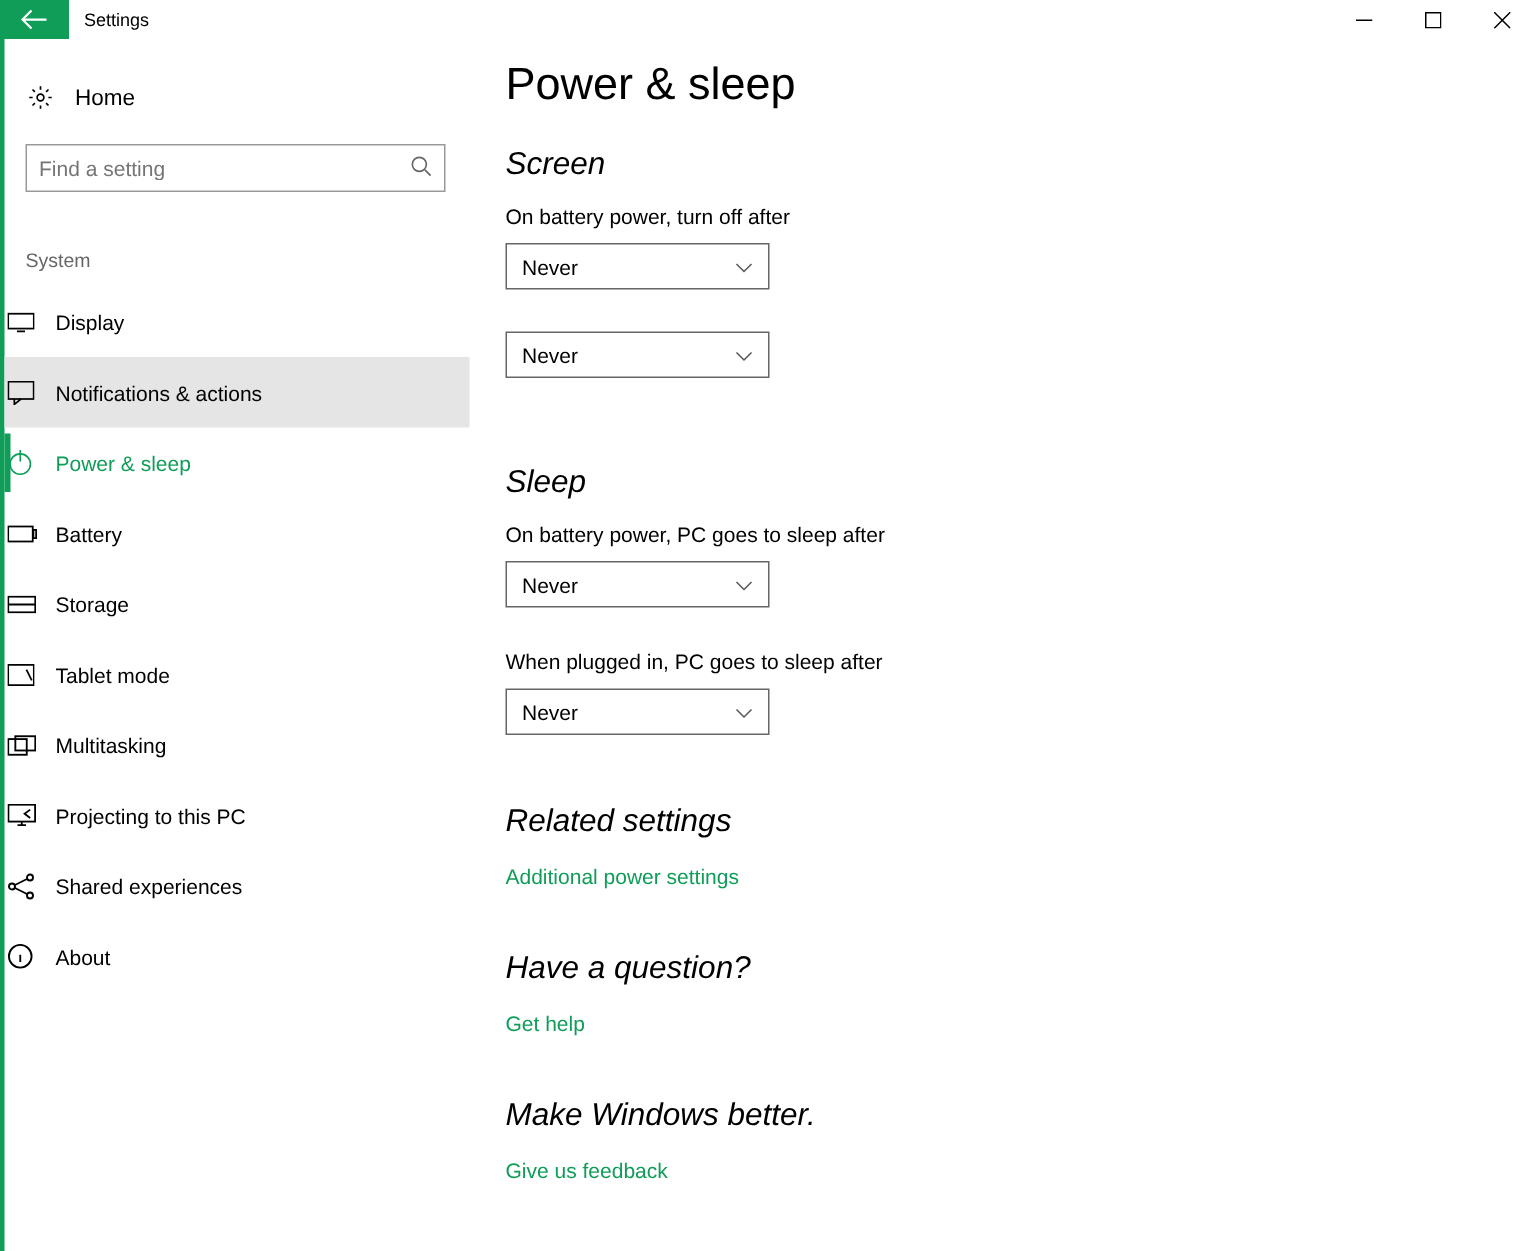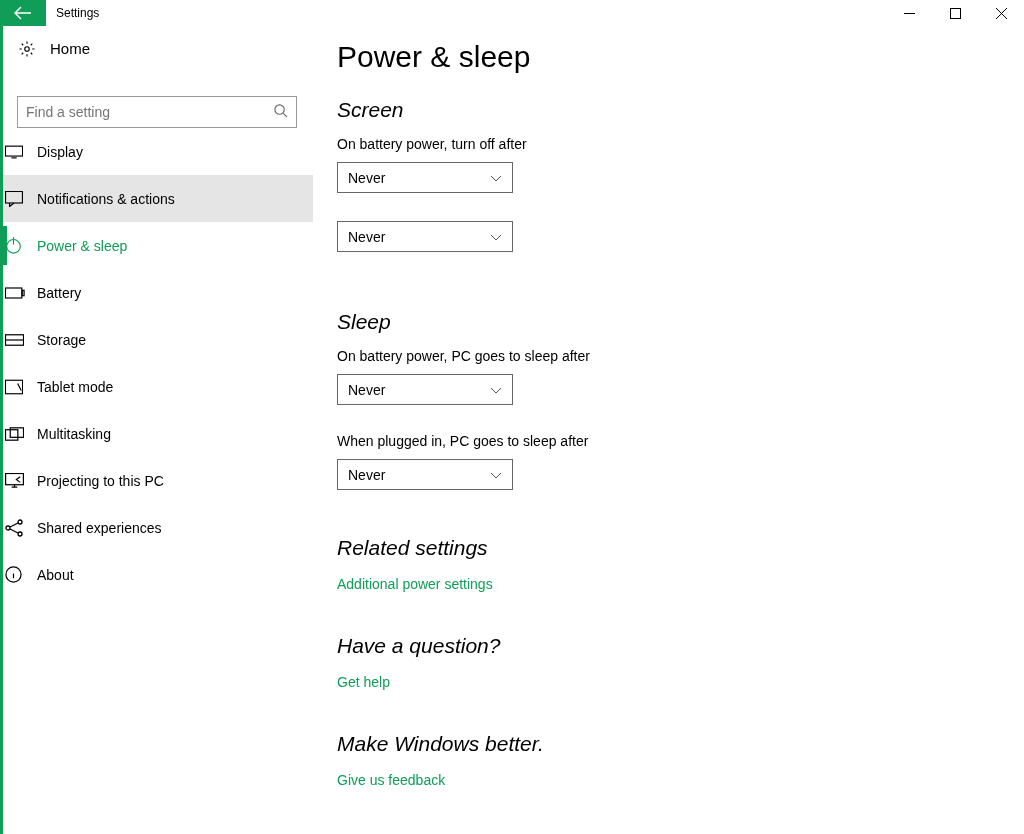--- a/index.html
+++ b/index.html
@@ -51,21 +51,21 @@
   }
   .win-btn svg { stroke: #000; fill: none; stroke-width: 1; }
 
   .sidebar {
     position: absolute;
     left: 3px; top: 40px;
     width: 310px;
   }
   .home-row {
     display: flex;
-    align-items: flex-start;
+    align-items: center;
     height: 50px;
     padding-left: 15px;
   }
   .home-row .icon-slot { width: 28px; display:flex; align-items:center; }
   .home-row .label { font-size: 15px; margin-left: 4px; }
 
   .search-box {
     margin: 6px 14px 0 14px;
     width: 280px;
     height: 32px;
@@ -201,20 +201,21 @@
   <div class="search-box">
     <input placeholder="Find a setting" style="">
     <span class="sicon">
       <svg width="15" height="15" viewBox="0 0 16 16" fill="none" stroke="#666" stroke-width="1.2">
         <circle cx="7" cy="7" r="5"></circle>
           <path d="M11 11l4 4"></path>
       </svg>
     </span>
   </div>
 
+  <div class="group-title">System</div>
 
   <div class="nav-item">
     <span class="icon-slot">
       <svg width="18" height="14" viewBox="0 0 20 14">
           <rect x="0.5" y="0.5" width="19" height="11"></rect>
           <path d="M7 13.5h6"></path>
         </svg>
     </span>
     <span class="label">Display</span>
   </div>

